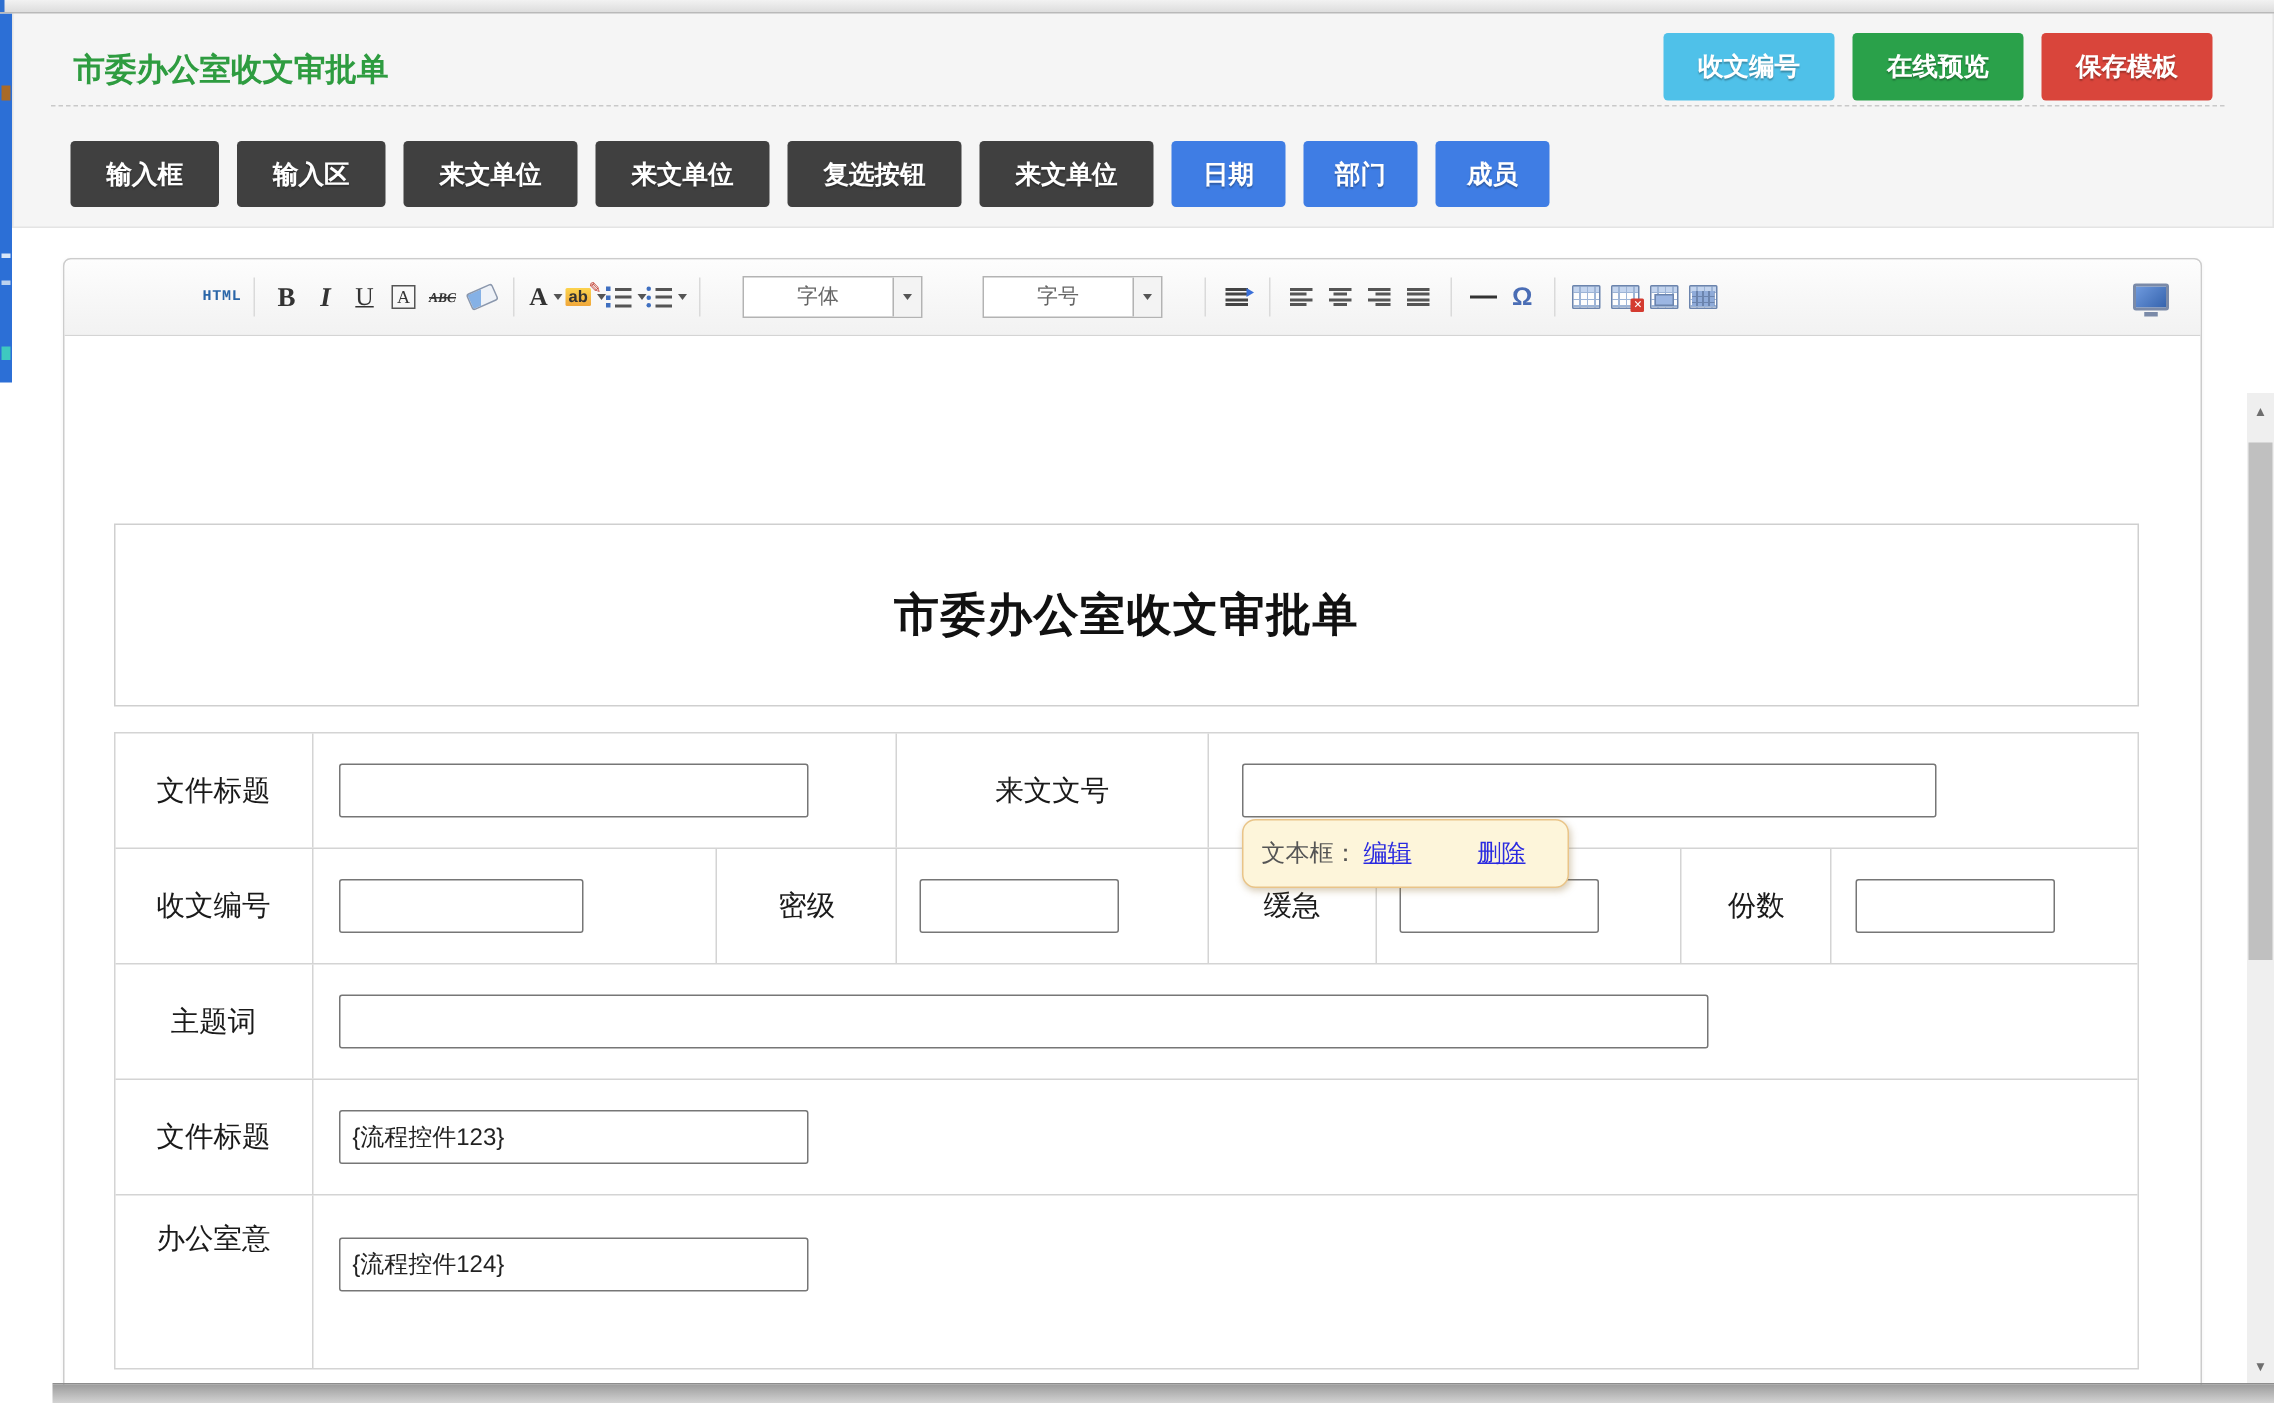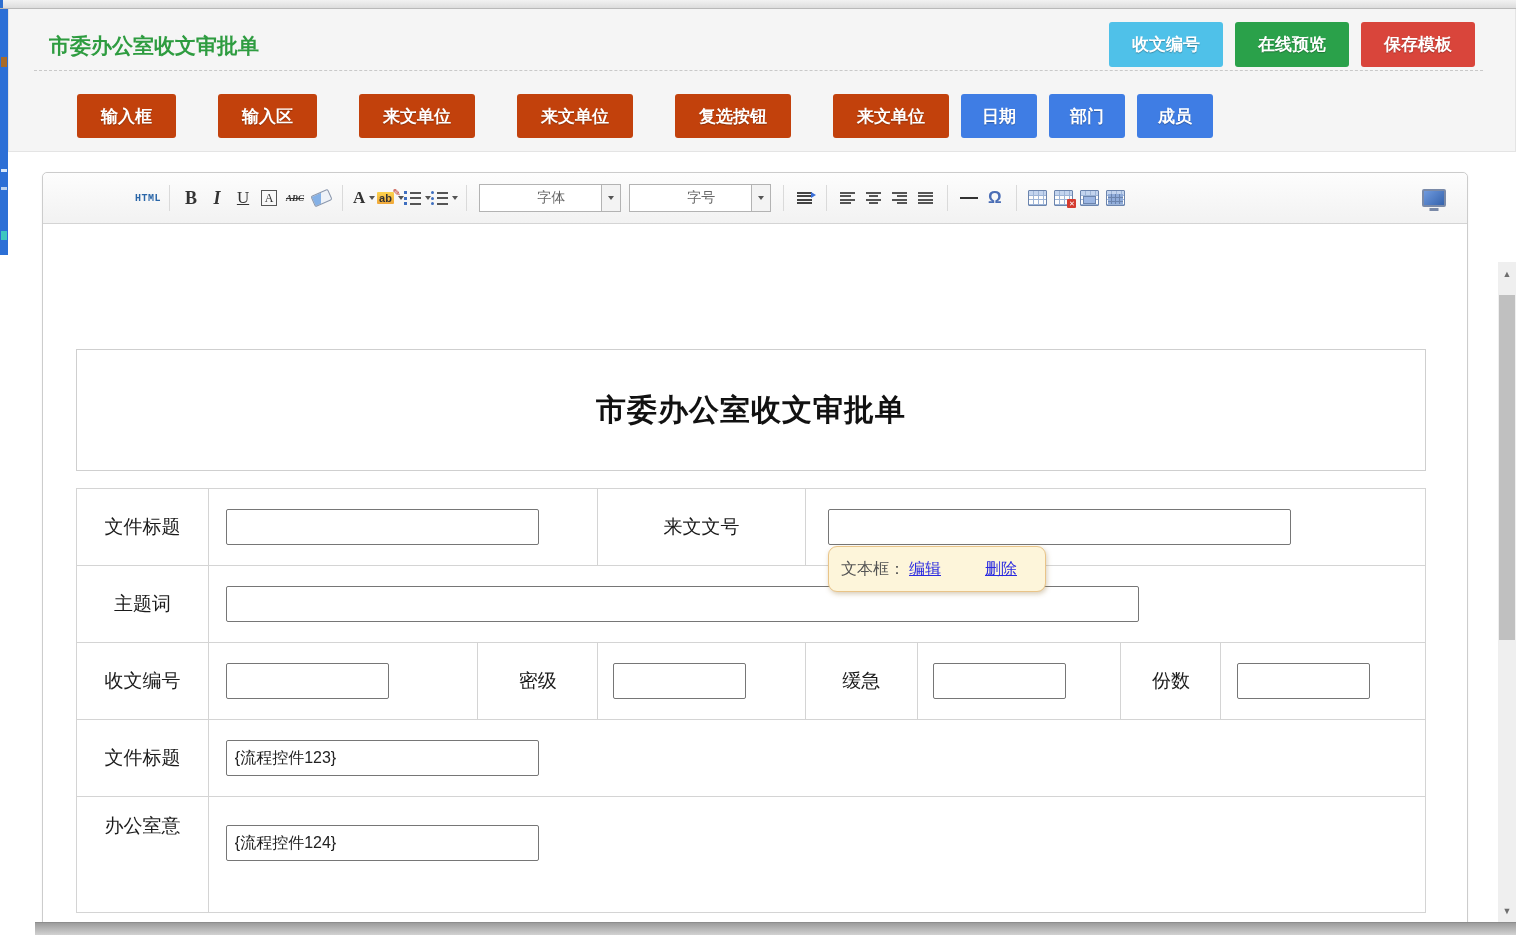--- a/index.html
+++ b/index.html
@@ -23,21 +23,21 @@
   #top-actions{position:absolute;right:40px;top:14px;display:flex;gap:12px;}
   .act-btn{height:45px;padding:0 23px;border:none;border-radius:3px;color:#fff;font-size:17px;font-weight:bold;
     font-family:inherit;cursor:pointer;text-shadow:0 1px 1px rgba(0,0,0,.28);}
   .act-blue{background:#4fc1e9;}
   .act-green{background:#2aa14a;}
   .act-red{background:#d9453b;}
   #dash-sep{position:absolute;left:25px;right:32px;top:62px;border-top:1px dashed #c9c9c9;}
   #widget-row{position:absolute;left:38px;top:86px;display:flex;gap:12px;}
   .wid-btn{height:44px;padding:0 24px;border:none;border-radius:3px;color:#fff;font-size:17px;font-weight:bold;
     font-family:inherit;cursor:pointer;text-shadow:0 1px 1px rgba(0,0,0,.28);}
-  .wid-light{background:#c2410c;margin-left:30px;}
+  .wid-light{background:#404040;}
   .wid-dark{background:#3f7de4;padding:0 21px;}
 
   
   #editor{left:42px;top:172px;width:1426px;height:800px;background:#fff;border:1px solid #cccccc;
     border-radius:5px 5px 0 0;box-sizing:border-box;box-shadow:0 1px 3px rgba(0,0,0,.05);z-index:2;}
   #toolbar{height:50px;display:flex;align-items:center;padding-left:92px;background:linear-gradient(#fdfdfd,#f2f2f2);
     border-bottom:1px solid #d4d4d4;border-radius:5px 5px 0 0;}
   .sep{width:1px;height:26px;background:#dadada;margin:0 8px;flex:none;}
   .tb-btn{min-width:26px;height:32px;display:inline-flex;align-items:center;justify-content:center;
     border-radius:3px;cursor:pointer;flex:none;color:#333;}
@@ -53,21 +53,21 @@
   .caret{width:0;height:0;border-left:3.5px solid transparent;border-right:3.5px solid transparent;border-top:4px solid #555;margin-left:4px;}
   .g-color-a{font-size:17px;font-weight:bold;}
   .ab-chip{position:relative;background:linear-gradient(#fcd34d,#f0a73a);padding:0 2px;font-size:11px;font-weight:bold;color:#333;border-radius:1px;}
   .ab-chip::after{content:"✎";position:absolute;right:-7px;top:-5px;font-size:10px;color:#c0392b;}
   .ico-list{width:17px;height:14px;display:flex;flex-direction:column;justify-content:space-between;}
   .ico-list .li{display:flex;align-items:center;gap:3px;}
   .ico-list .mk{width:3px;height:3px;background:#3f6fc0;flex:none;}
   .ico-list.bullets .mk{border-radius:50%;}
   .ico-list .ln{flex:1;height:2px;background:#555;}
   .tb-select{width:118px;height:26px;border:1px solid #b3b3b3;background:#fff;display:flex;align-items:stretch;
-    margin:0 4px;cursor:pointer;flex:none;padding-left:22px;}
+    margin:0 20px;cursor:pointer;flex:none;}
   .tb-select .lbl{flex:1;text-align:center;font-size:14px;color:#666;line-height:24px;}
   .tb-select .arr{width:18px;border-left:1px solid #b3b3b3;background:#f3f3f3;display:flex;align-items:center;justify-content:center;}
   .ico-ind{width:15px;height:12px;position:relative;display:flex;flex-direction:column;justify-content:space-between;}
   .ico-ind i{display:block;height:2px;background:#444;}
   .ico-ind .tri{position:absolute;right:-4px;top:0;width:0;height:0;border-left:5px solid #3a6fd8;
     border-top:3px solid transparent;border-bottom:3px solid transparent;}
   .ico-al{width:15px;height:13px;display:flex;flex-direction:column;justify-content:space-between;}
   .ico-al i{display:block;height:2px;background:#555;}
   .al-l i:nth-child(even){width:70%;}
   .al-c i:nth-child(even){width:60%;margin:0 auto;}
@@ -313,42 +313,42 @@
           <input class="tin" style="width: 313px;">
         </div>
         <div class="fcell lab h76" style="width:208px">来文文号</div>
         <div class="fcell inp h76" style="width:620px;padding-left:22px">
           <input class="tin" style="width: 463px;">
         </div>
       </div>
 
 
       <div class="frow h76">
+        <div class="fcell lab h76" style="width:132px">收文编号</div>
+        <div class="fcell inp h76" style="width:270px">
+          <input class="tin" style="width: 163px;">
+        </div>
+        <div class="fcell lab h76" style="width:120px">密级</div>
+        <div class="fcell inp h76" style="width:208px;padding-left:15px">
+          <input class="tin" style="width: 133px;">
+        </div>
+        <div class="fcell lab h76" style="width:112px">缓急</div>
+        <div class="fcell inp h76" style="width:204px;padding-left:15px">
+          <input class="tin" style="width: 133px;">
+        </div>
+        <div class="fcell lab h76" style="width:100px">份数</div>
+        <div class="fcell inp h76" style="width:204px;padding-left:16px">
+          <input class="tin" style="width: 133px;">
+        </div>
+      </div>
+
+      <div class="frow h76">
         <div class="fcell lab h76" style="width:132px">主题词</div>
         <div class="fcell inp h76" style="width:1218px">
           <input class="tin" style="width: 913px;">
-        </div>
-      </div>
-
-      <div class="frow h76">
-        <div class="fcell lab h76" style="width:132px">收文编号</div>
-        <div class="fcell inp h76" style="width:270px">
-          <input class="tin" style="width: 163px;">
-        </div>
-        <div class="fcell lab h76" style="width:120px">密级</div>
-        <div class="fcell inp h76" style="width:208px;padding-left:15px">
-          <input class="tin" style="width: 133px;">
-        </div>
-        <div class="fcell lab h76" style="width:112px">缓急</div>
-        <div class="fcell inp h76" style="width:204px;padding-left:15px">
-          <input class="tin" style="width: 133px;">
-        </div>
-        <div class="fcell lab h76" style="width:100px">份数</div>
-        <div class="fcell inp h76" style="width:204px;padding-left:16px">
-          <input class="tin" style="width: 133px;">
         </div>
       </div>
 
       <div class="frow h76">
         <div class="fcell lab h76" style="width:132px">文件标题</div>
         <div class="fcell inp h76" style="width:1218px">
           <input class="tin" style="width: 313px;" value="{流程控件123}">
         </div>
       </div>
 

